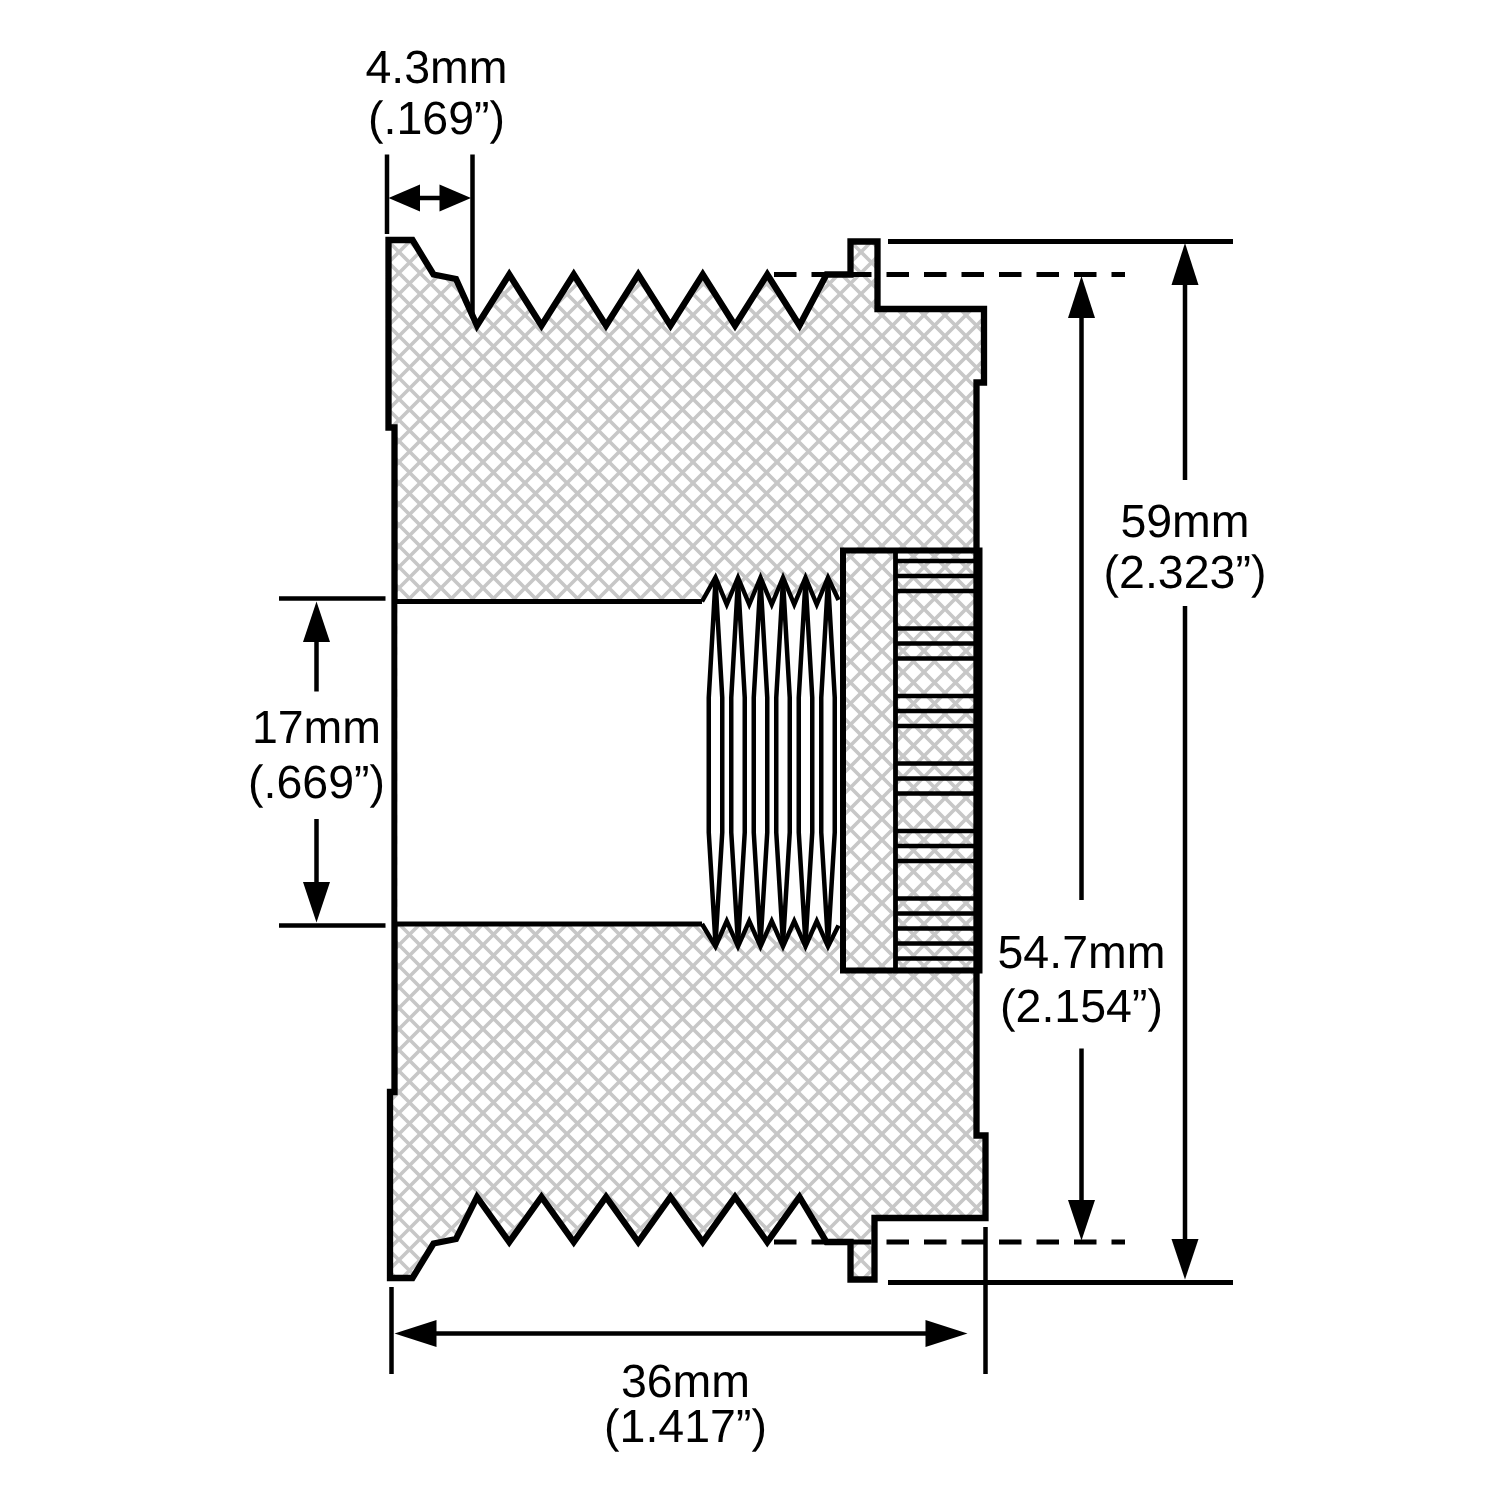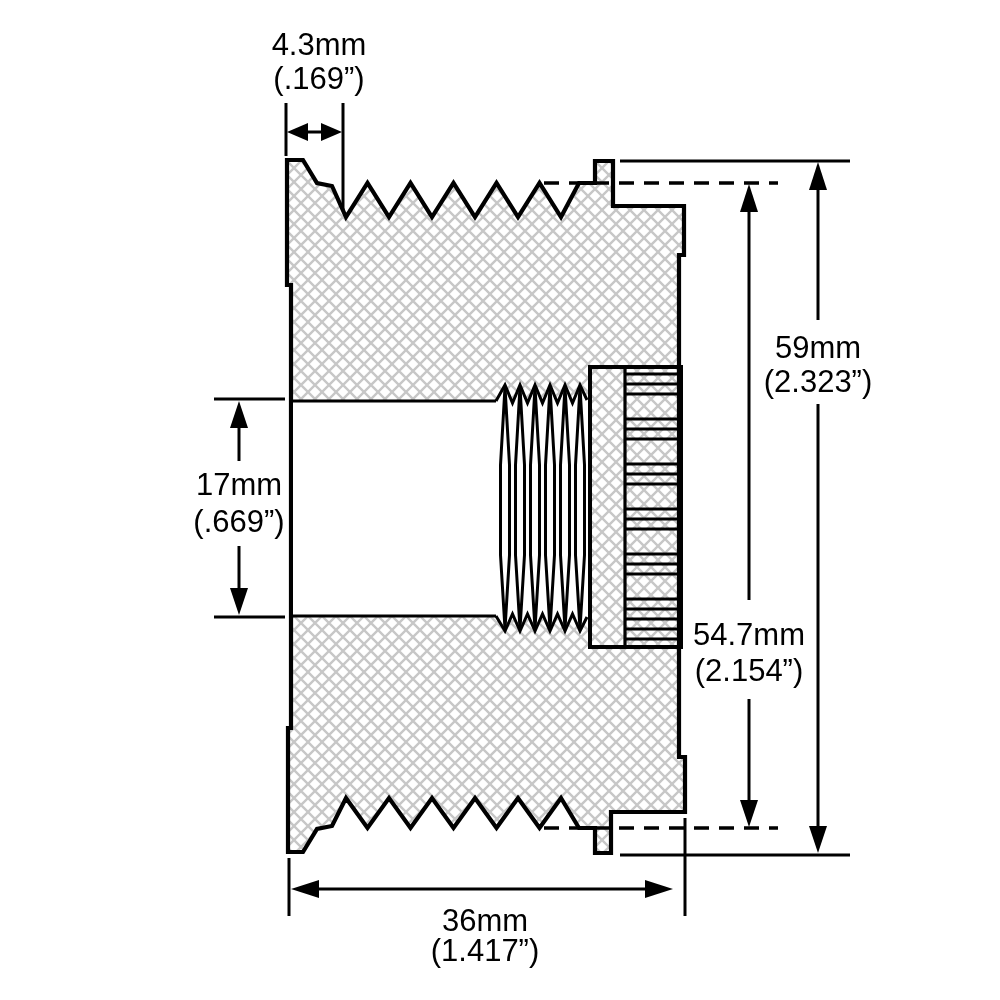--- a/index.html
+++ b/index.html
@@ -6,21 +6,20 @@
     --line-color:#000000;
     --hatch-color:#c7c7c7;
     --bg-color:#ffffff;
   }
   html,body{margin:0;padding:0;background:var(--bg-color);}
   .stage{
     width:853px;height:1000px;
     background:var(--bg-color);
     position:relative;
     font-family:"Liberation Sans", sans-serif;
-    padding-left:28px;
   }
   svg{display:block;}
   .body-outline{ fill:url(#crosshatch); stroke:var(--line-color); stroke-width:4.2; stroke-linejoin:miter; }
   .white-fill{ fill:var(--bg-color); stroke:none; }
   .edge{ stroke:var(--line-color); stroke-width:3.2; fill:none; }
   .edge-thick{ stroke:var(--line-color); stroke-width:4; fill:none; }
   .thread{ stroke:var(--line-color); stroke-width:3; fill:none; stroke-linejoin:miter; }
   .spline-line{ stroke:var(--line-color); stroke-width:3; fill:none; }
   .dim-line{ stroke:var(--line-color); stroke-width:3; fill:none; }
   .dash-line{ stroke:var(--line-color); stroke-width:3.4; fill:none; stroke-dasharray:15 10; }

